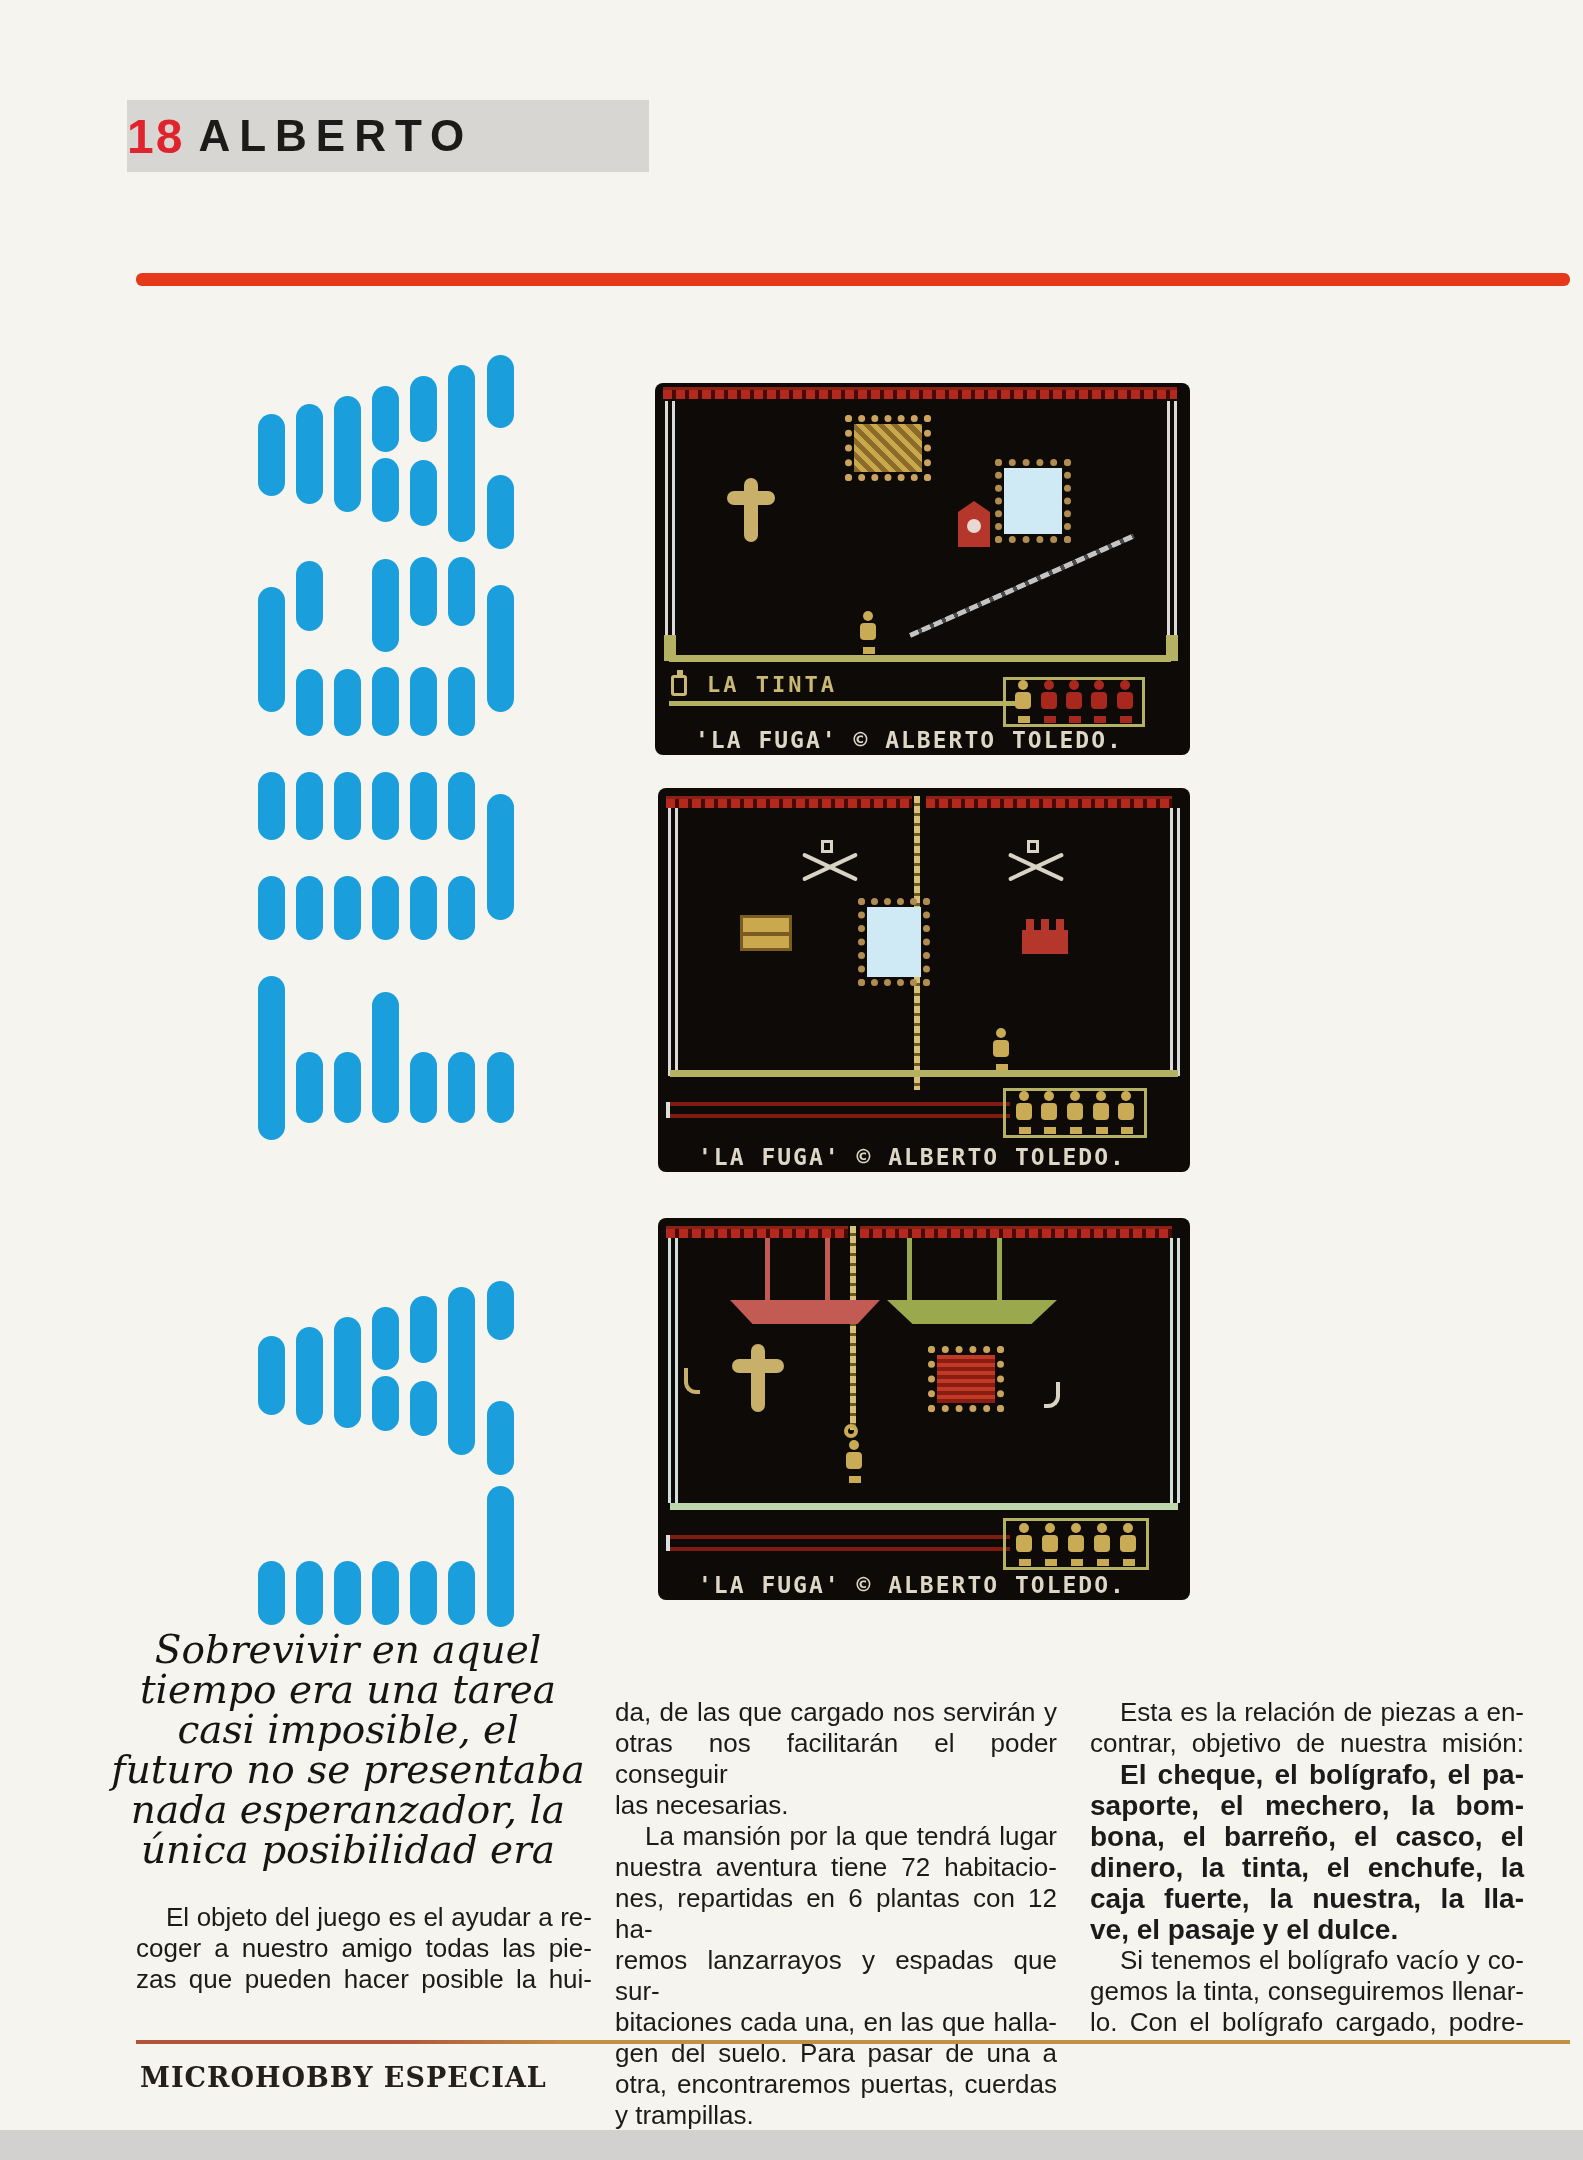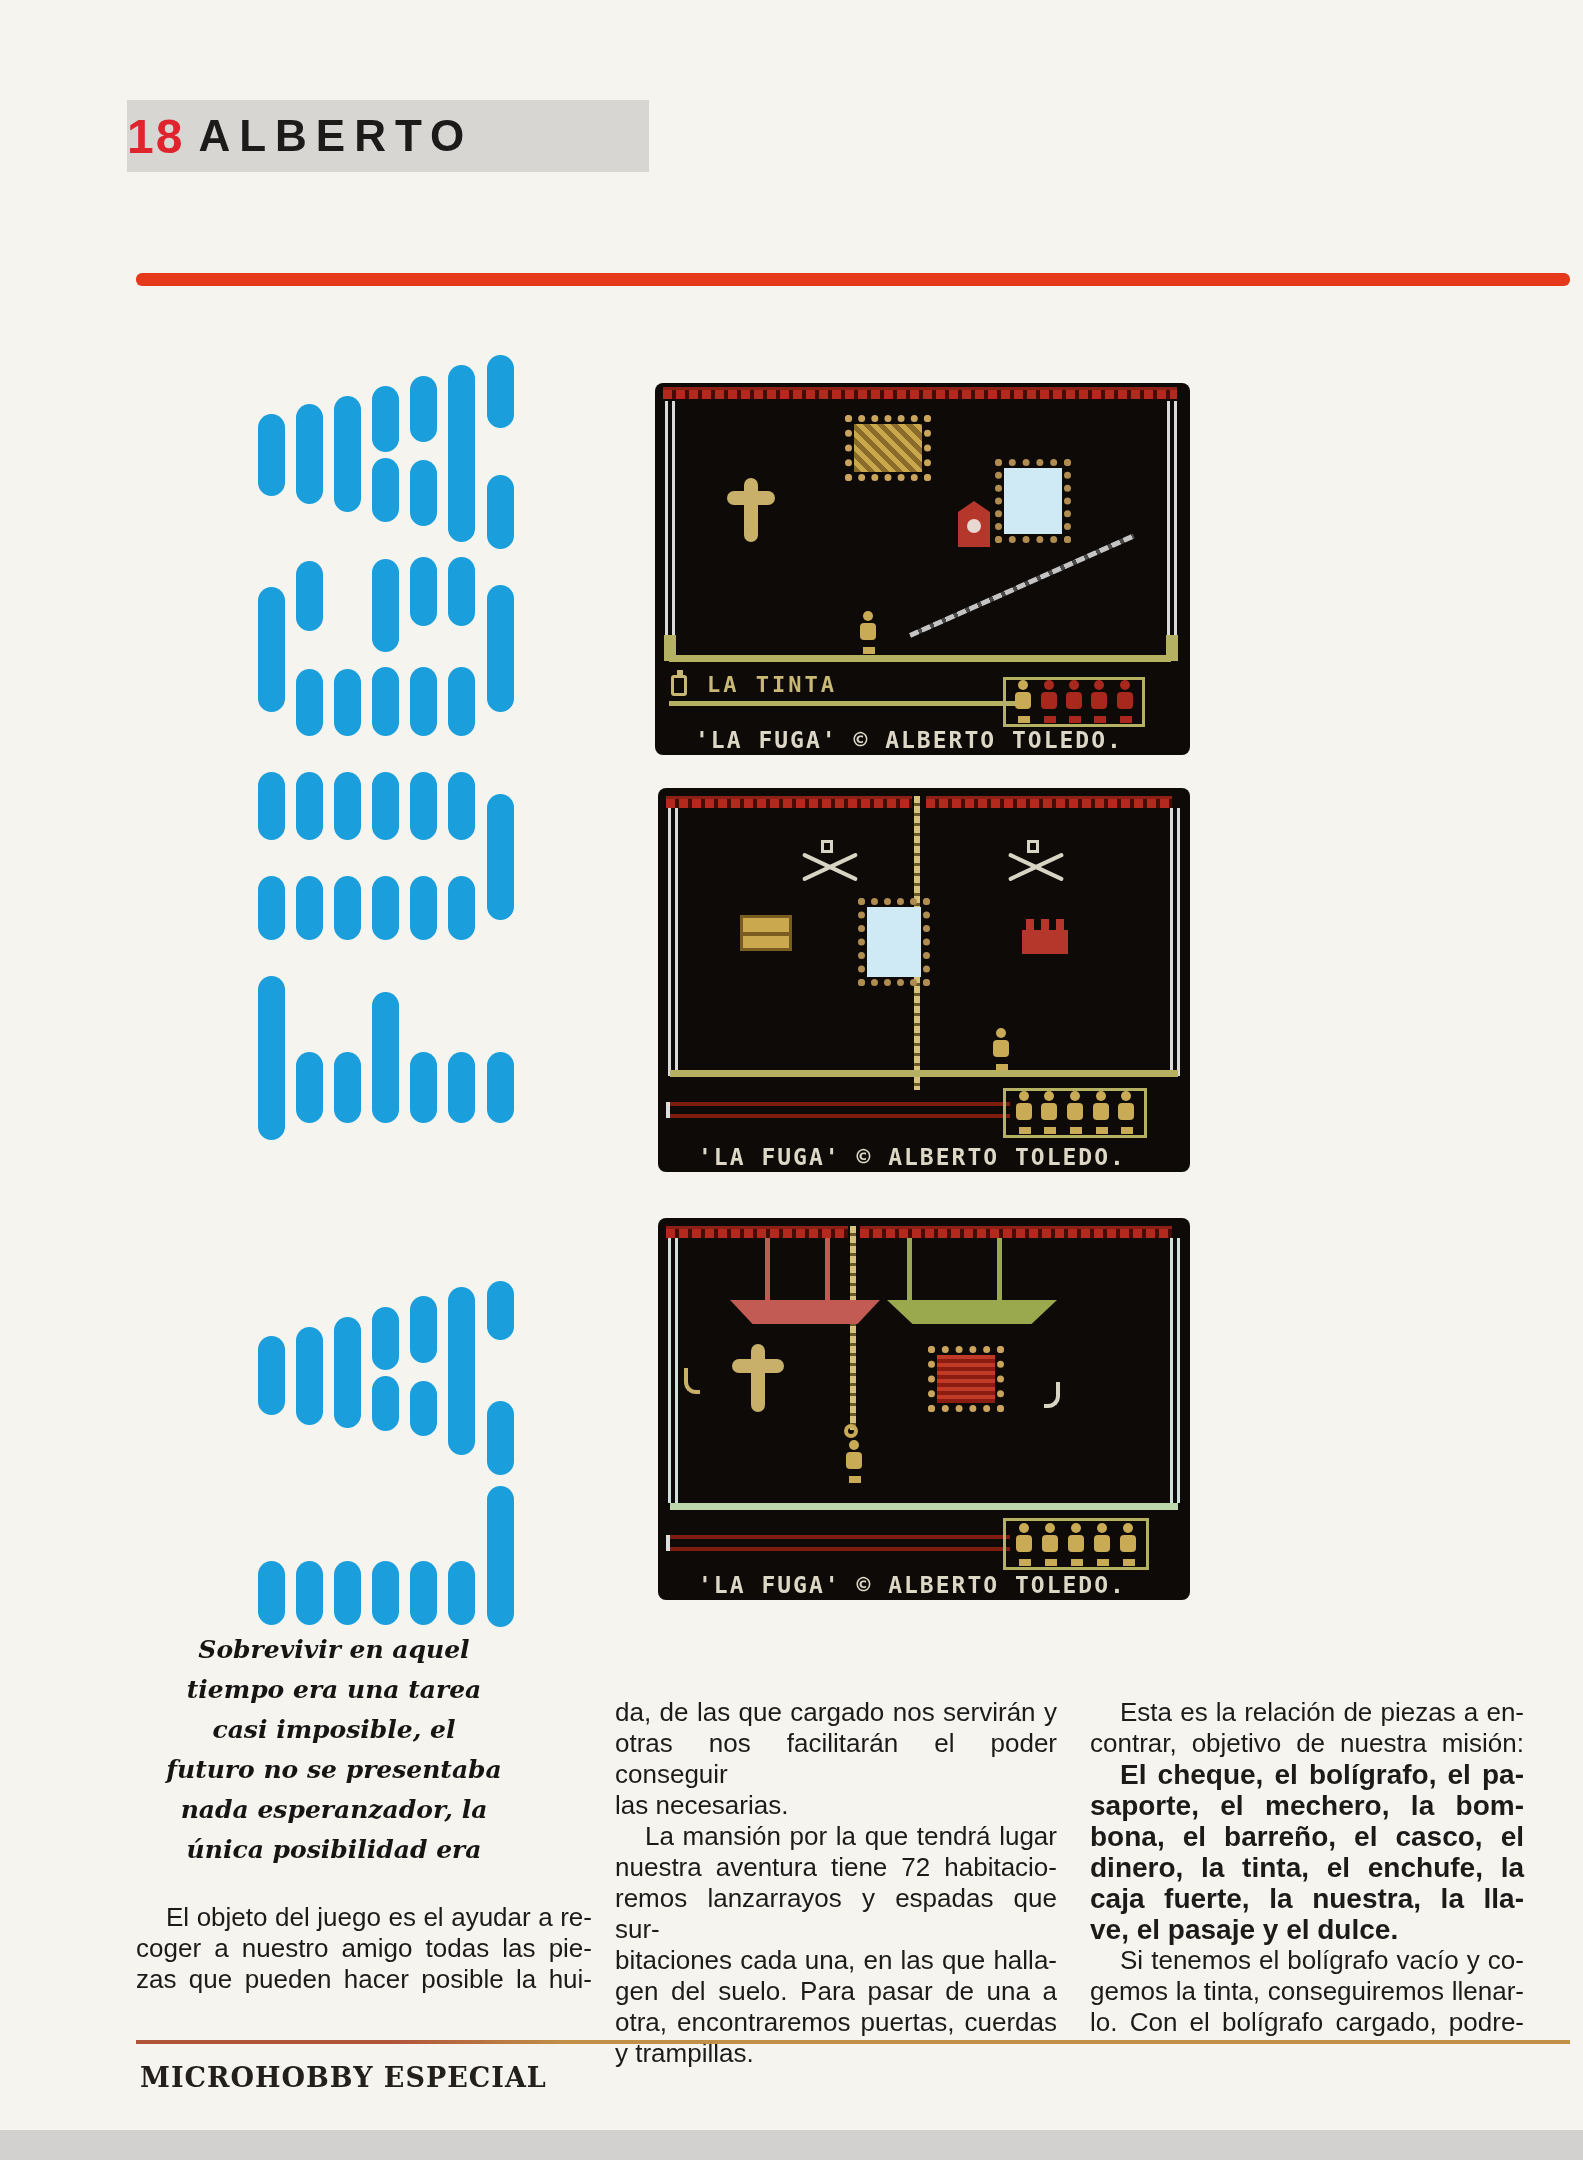--- a/index.html
+++ b/index.html
@@ -56,21 +56,21 @@
   .castle::before{content:"";position:absolute;top:-11px;left:4px;width:8px;height:12px;background:#b5372c;box-shadow:15px 0 0 #b5372c,30px 0 0 #b5372c}
   .redbar{height:16px;border-top:4px solid #7e1c10;border-bottom:4px solid #7e1c10}
   .redbar::before{content:"";position:absolute;left:0;top:-4px;width:4px;height:16px;background:#ddd}
   .shelfbar{clip-path:polygon(0 0,100% 0,85% 100%,15% 100%)}
   .rod{width:5px}
   .hook{width:16px;height:26px;border-left:4px solid var(--c,#c9b06a);border-bottom:4px solid var(--c,#c9b06a);border-bottom-left-radius:12px}
   .hook.flip{transform:scaleX(-1)}
   .pulley{width:14px;height:14px;border:4px solid #c9ab55;border-radius:50%}
 
   
-  .intro{position:absolute;left:82px;top:1630px;width:504px;font-family:"DejaVu Serif",serif;font-style:italic;font-weight:bold;font-size:25px;color:#17151 4;color:#171514}
+  .intro{position:absolute;left:96px;top:1630px;width:504px;font-family:"DejaVu Serif",serif;font-style:italic;font-weight:normal;font-size:39px;color:#17151 4;color:#171514}
   .intro .line{text-align:center;line-height:40px;white-space:nowrap}
   .col{position:absolute;font-size:26px;line-height:31px;color:#1d1b1a}
   .col .line{text-align:justify;text-align-last:justify}
   .col .line.end{text-align-last:left}
   .col .line.ind{text-indent:30px}
   .col .line.b{font-weight:bold;font-size:28px}
   .footer-rule{position:absolute;left:136px;top:2040px;width:1434px;height:4px;background:linear-gradient(90deg,#b0543a 0 18%,#c09048 30%)}
   .footer-text{position:absolute;left:140px;top:2062px;font-family:"DejaVu Serif",serif;font-weight:bold;font-size:27px;letter-spacing:1px;color:#231f1c}
   .bottom-band{position:absolute;left:0;top:2130px;width:100%;height:30px;background:#d2d1cf}
 </style>
@@ -257,20 +257,21 @@
     <div class="line ind">El objeto del juego es el ayudar a re-</div>
     <div class="line">coger a nuestro amigo todas las pie-</div>
     <div class="line">zas que pueden hacer posible la hui-</div>
   </div>
 <div class="col" style="left:615px;top:1697px;width:442px">
     <div class="line">da, de las que cargado nos servirán y</div>
     <div class="line">otras nos facilitarán el poder conseguir</div>
     <div class="line end">las necesarias.</div>
     <div class="line ind">La mansión por la que tendrá lugar</div>
     <div class="line">nuestra aventura tiene 72 habitacio-</div>
+    <div class="line">nes, repartidas en 6 plantas con 12 ha-</div>
     <div class="line">remos lanzarrayos y espadas que sur-</div>
     <div class="line">bitaciones cada una, en las que halla-</div>
     <div class="line">gen del suelo. Para pasar de una a</div>
     <div class="line">otra, encontraremos puertas, cuerdas</div>
     <div class="line end">y trampillas.</div>
   </div>
 <div class="col" style="left:1090px;top:1697px;width:434px">
     <div class="line ind">Esta es la relación de piezas a en-</div>
     <div class="line">contrar, objetivo de nuestra misión:</div>
     <div class="line b ind">El cheque, el bolígrafo, el pa-</div>

